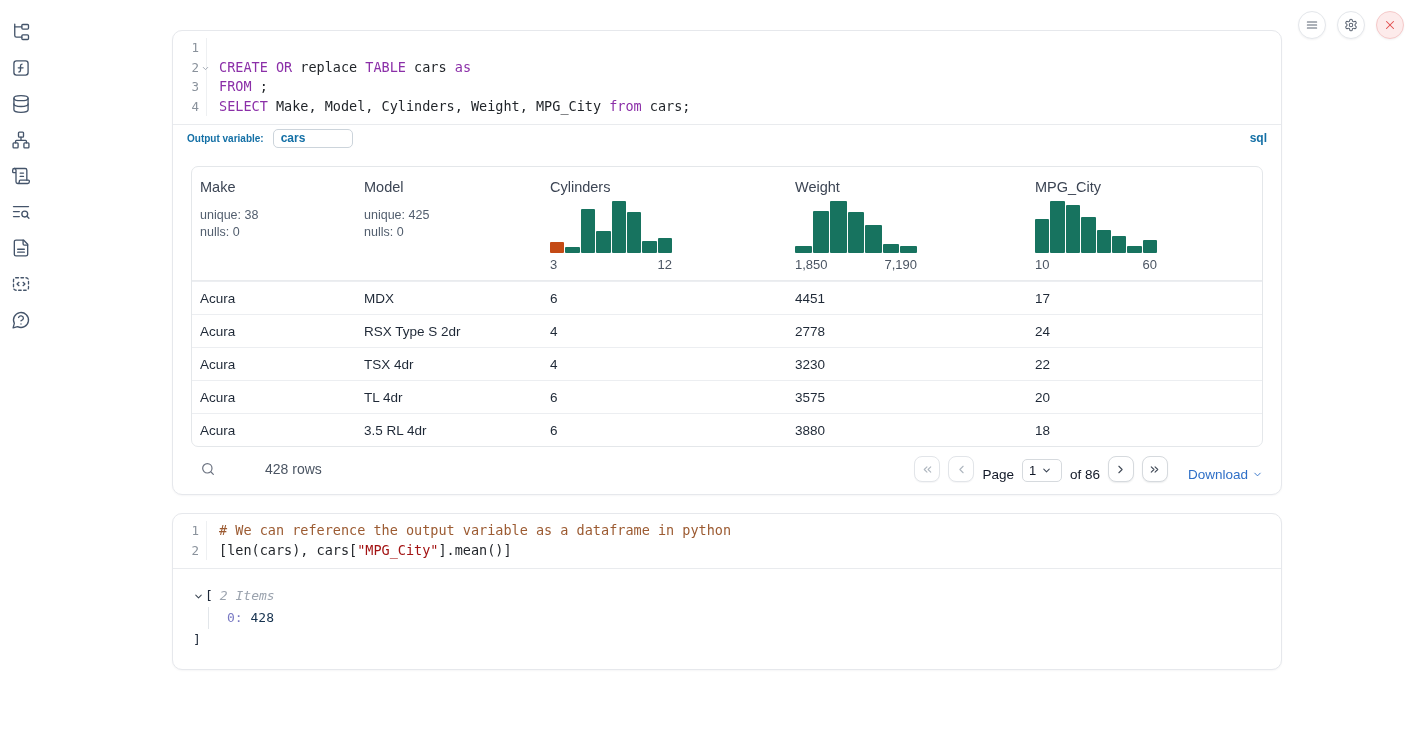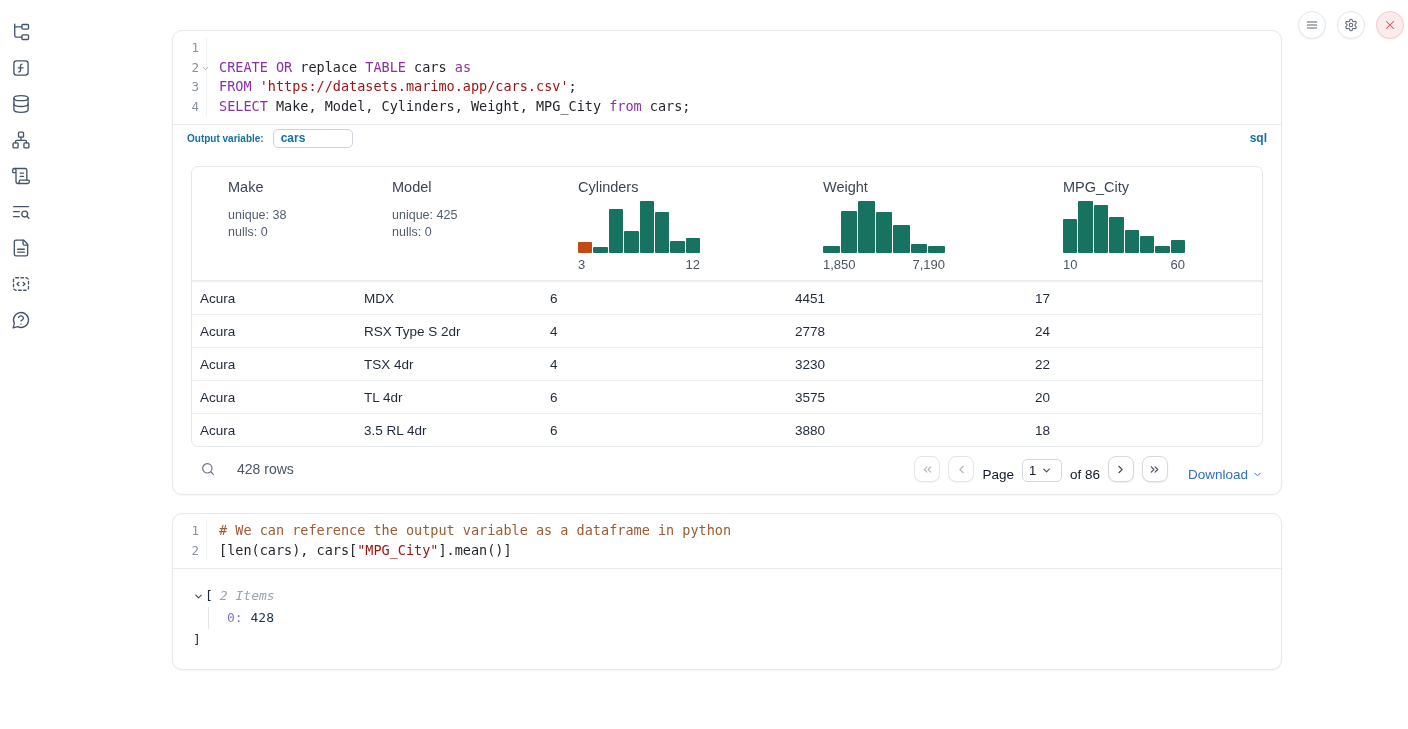--- a/index.html
+++ b/index.html
@@ -55,36 +55,36 @@
                   color:var(--accent-blue,#1470a6); font-family:"Liberation Sans",sans-serif;
                   background:#fff; }
   .lang-badge { margin-left:auto; font-size:12px; font-weight:bold;
                 color:var(--accent-blue,#1470a6); cursor:pointer; }
 
   
   .output-section { padding:15px 18px 12px; }
   .data-table { border:1px solid #e4e7ea; border-radius:7px; overflow:hidden; }
   .thead { display:grid; grid-template-columns:164px 186px 245px 240px 1fr;
            border-bottom:1px solid #e9ebee; padding:12px 0 8px; }
-  .th { padding:0 8px; cursor:pointer;margin-left:28px; }
+  .th { padding:0 8px; cursor:pointer; }
   .th-title { font-size:14.5px; color:#3c4554; }
   .th-stats { margin-top:12px; font-size:12.5px; line-height:17px; color:#525e6e; }
   .hist { margin-top:3px; width:122px; }
   .hist-bars { display:flex; align-items:flex-end; gap:1px; height:55px; }
   .hist-bar { flex:1; border-radius:1px; }
   .hist-labels { display:flex; justify-content:space-between; margin-top:4px;
                  font-size:13px; color:#4b5563; }
   .trow { display:grid; grid-template-columns:164px 186px 245px 240px 1fr;
           height:33px; align-items:center; border-top:1px solid #eceef1;
           font-size:13.5px; color:#1f2937; }
   .trow:first-of-type { border-top:none; }
   .td { padding:0 8px; }
 
   
-  .table-footer { display:flex; align-items:center; margin-top:9px; padding-left:9px; }
+  .table-footer { display:flex; align-items:center; margin-top:9px; padding-left:9px;gap:28px; }
   .search-ico { width:16px; height:16px; color:#6b7280; cursor:pointer; }
   .search-ico svg { width:16px; height:16px; stroke:currentColor; fill:none;
                     stroke-width:1.8; stroke-linecap:round; }
   .row-count { margin-left:21px; font-size:14px; color:#4b5563; }
   .pager { margin-left:auto; display:flex; align-items:flex-end; gap:8px; }
   .pg-btn { width:26px; height:26px; border-radius:8px; border:1px solid #d6dade;
             background:#fff; box-shadow:0 1px 1.5px rgba(16,24,40,.08);
             display:flex; align-items:center; justify-content:center;
             color:#424b58; cursor:pointer; }
   .pg-btn.disabled { color:#aeb6bf; border-color:#e2e5e9; box-shadow:0 1px 1px rgba(16,24,40,.04); }
@@ -219,21 +219,21 @@
     <div class="code-area">
       <div class="code-line">
         <span class="gutter">1</span>
       </div>
       <div class="code-line">
         <span class="gutter"><span>2</span><span class="fold"><svg viewBox="0 0 24 24">
                 <path d="m6 9 6 6 6-6"></path>
               </svg></span></span><span class="tok-kw">CREATE</span><span> </span><span class="tok-kw">OR</span><span> replace </span><span class="tok-kw">TABLE</span><span> cars </span><span class="tok-kw">as</span>
       </div>
       <div class="code-line">
-        <span class="gutter">3</span><span class="tok-kw">FROM</span><span> </span><span class="tok-str">'https://datasets.marimo.app/cars.csv'</span><span>;</span>
+        <span class="gutter">3</span><span class="tok-kw">FROM</span><span> </span><span>;</span>
       </div>
       <div class="code-line">
         <span class="gutter">4</span><span class="tok-kw">SELECT</span><span> Make, Model, Cylinders, Weight, MPG_City </span><span class="tok-kw">from</span><span> cars;</span>
       </div>
     </div>
 
     <div class="outvar-row">
       <span class="outvar-label">Output variable:</span>
       <input class="outvar-input" value="cars" style="">
       <span class="lang-badge">sql</span>

